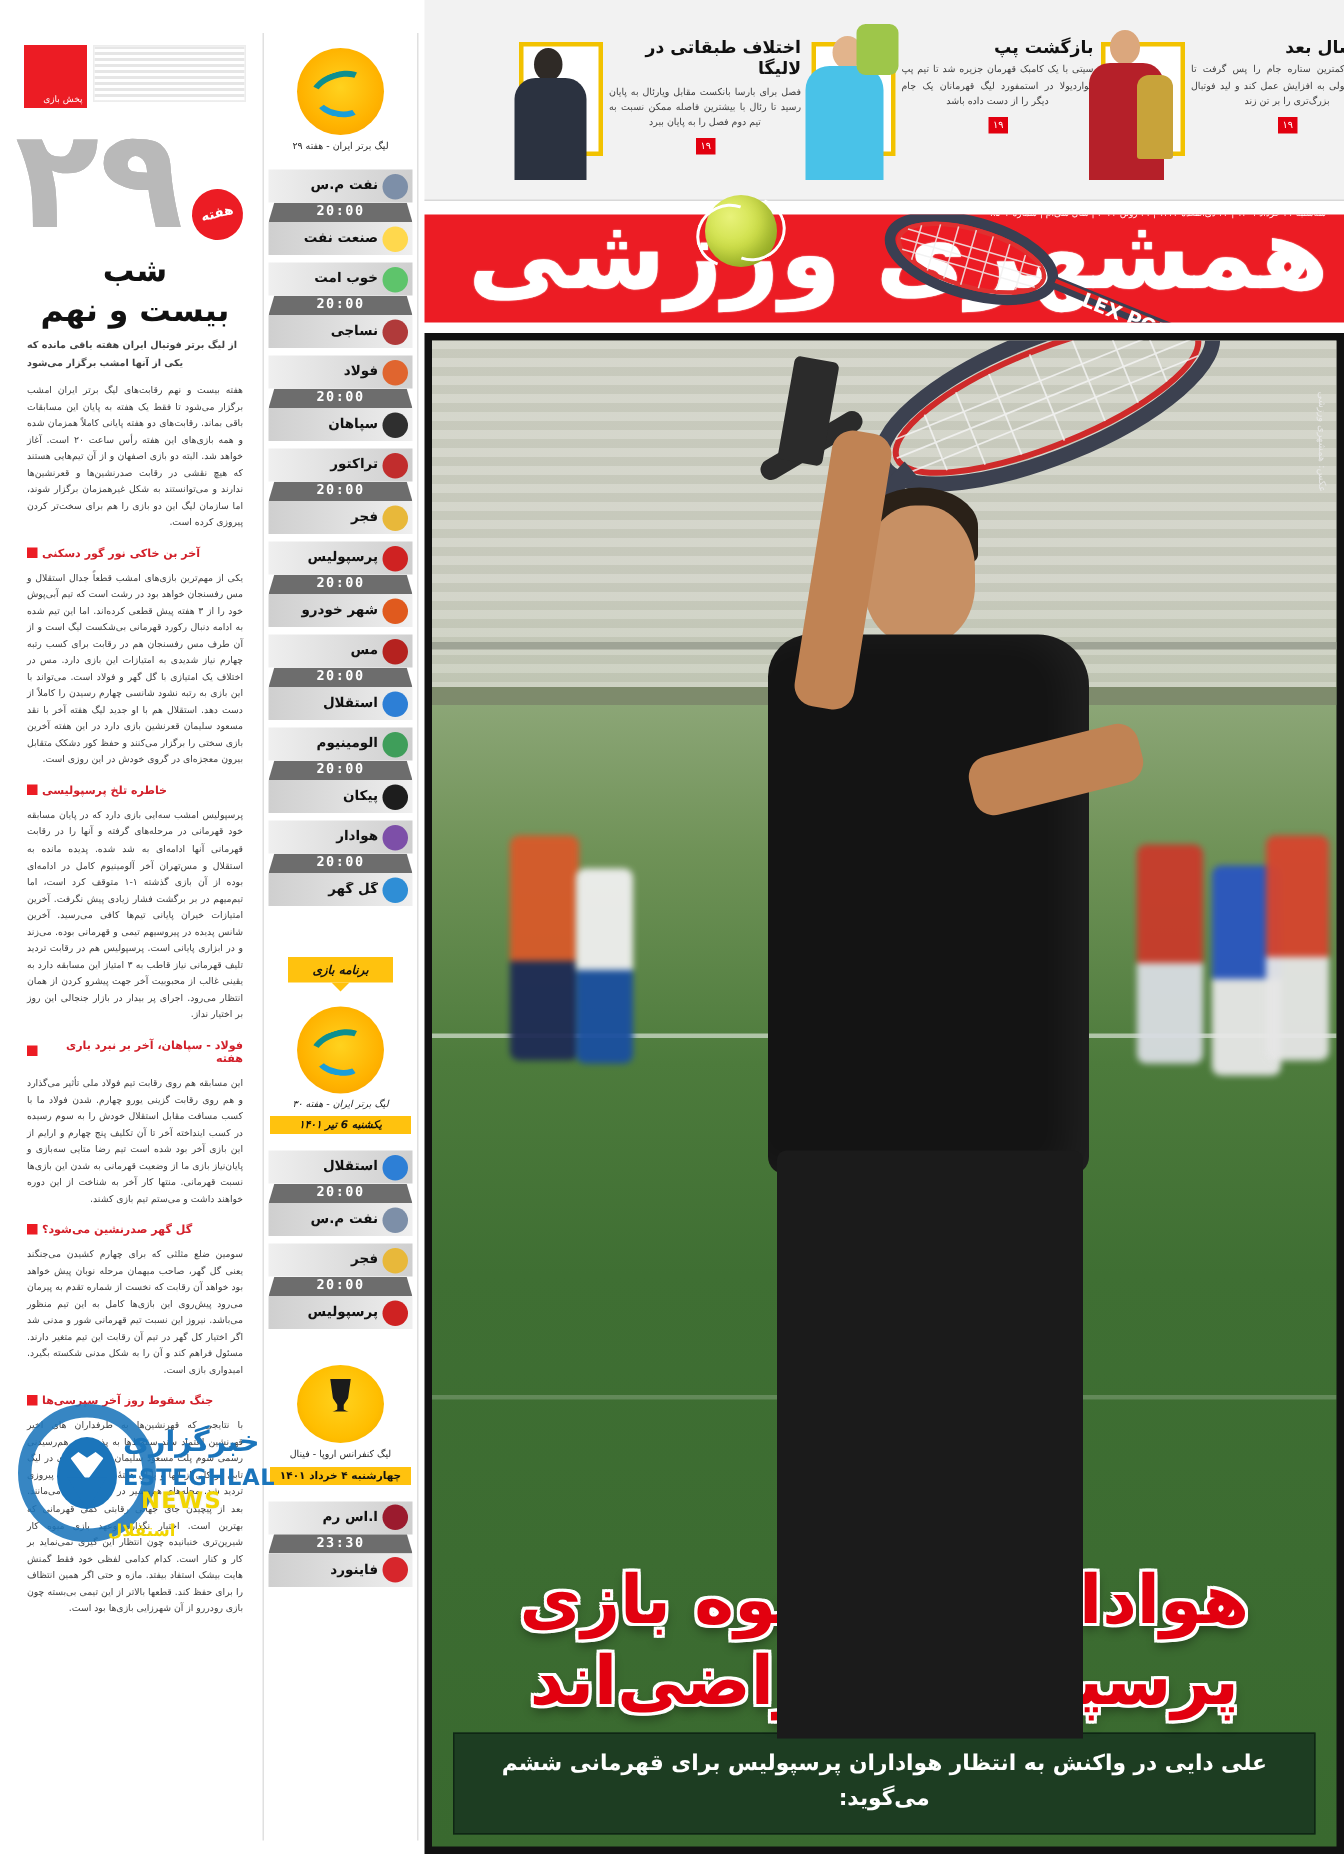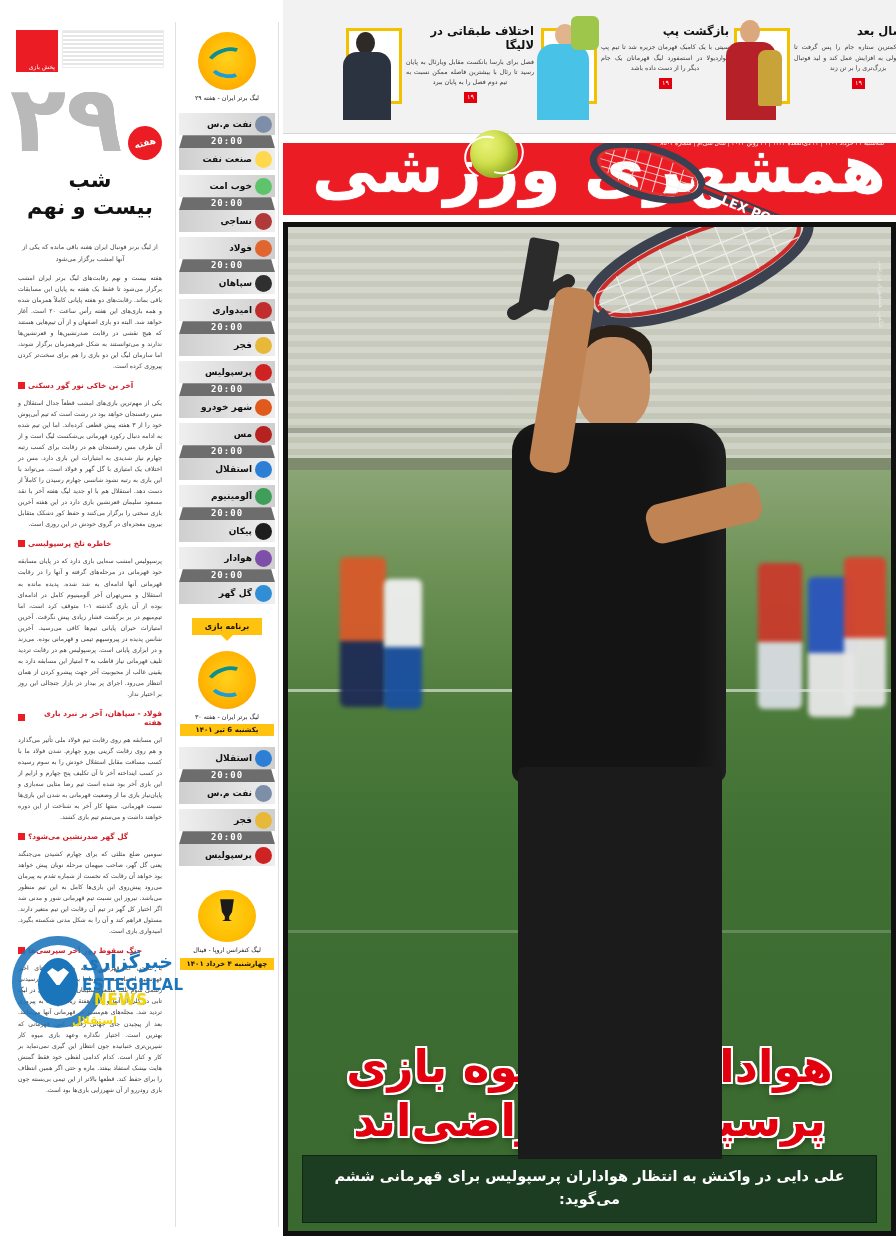--- a/index.html
+++ b/index.html
@@ -265,22 +265,22 @@
     background: #ec1c24; color: #fff; border-radius: 50%;
     font-size: 9px; font-weight: bold; display:flex; align-items:center; justify-content:center;
     transform: rotate(-14deg);
   }
   .lc-title {
     text-align:center; direction:rtl; font-weight:bold; color:#111;
     font-size: 21px; line-height:1.2; margin-top: 2px;
   }
   .lc-title2 { font-size: 21px; }
   .lc-deck {
-    direction:rtl; text-align:center; font-size:6.4px; color:#444;
-    line-height:1.75; margin: 22px 8px 0;
+    direction:rtl; text-align:left; font-size:6.4px; color:#444;
+    line-height:1.75; margin: 5px 8px 0; font-weight: bold;
   }
   .lc-para {
     direction:rtl; text-align:justify; font-size:6.2px; color:#3b3b3b;
     line-height:1.78; margin: 7px 8px 0;
   }
   .lc-head {
     direction:rtl; display:flex; flex-direction:row-reverse; align-items:center;
     gap:3px; margin: 10px 8px 2px;
   }
   .lc-head .sq { width:7px; height:7px; background:#ec1c24; flex:0 0 7px; }
@@ -498,21 +498,21 @@
         </div>
         <div class="match-time">20:00</div>
         <div class="team-row bottom">
           <div class="team-logo" style="background:#2f2f2f;"></div>
           <div class="team-name">سپاهان</div>
         </div>
       </div>
       <div class="match">
         <div class="team-row">
           <div class="team-logo" style="background:#c12d2d;"></div>
-          <div class="team-name">امیدواری</div>
+          <div class="team-name">تراکتور</div>
         </div>
         <div class="match-time">20:00</div>
         <div class="team-row bottom">
           <div class="team-logo" style="background:#e8b83a;"></div>
           <div class="team-name">فجر</div>
         </div>
       </div>
       <div class="match">
         <div class="team-row">
           <div class="team-logo" style="background:#cf2222;"></div>
@@ -552,21 +552,21 @@
           <div class="team-name">هوادار</div>
         </div>
         <div class="match-time">20:00</div>
         <div class="team-row bottom">
           <div class="team-logo" style="background:#2f8ed6;"></div>
           <div class="team-name">گل گهر</div>
         </div>
       </div>
     </div>
 
-    <div class="league-block" style="padding-top:8px;">
+    <div class="league-block" style="padding-top:28px;font-style:italic;">
       <div class="yellow-tab" style="margin-bottom:16px;">برنامه بازی</div>
       <div class="league-badge">
         <div class="swoosh"></div>
           <div class="swoosh2"></div>
       </div>
       <div class="league-cap">لیگ برتر ایران - هفته ۳۰</div>
       <div class="date-chip">یکشنبه 6 تیر ۱۴۰۱</div>
     </div>
     <div style="padding:0 3px;">
       <div class="match">
@@ -592,20 +592,33 @@
         </div>
       </div>
     </div>
 
     <div class="league-block" style="padding-top:24px;">
       <div class="europa-badge">
         <div class="cup"></div>
       </div>
       <div class="league-cap">لیگ کنفرانس اروپا - فینال</div>
       <div class="date-chip">چهارشنبه ۴ خرداد ۱۴۰۱</div>
+    </div>
+    <div style="padding:0 3px;">
+      <div class="match">
+        <div class="team-row">
+          <div class="team-logo" style="background:#9b1b2e;"></div>
+          <div class="team-name">آ.اس رم</div>
+        </div>
+        <div class="match-time">23:30</div>
+        <div class="team-row bottom">
+          <div class="team-logo" style="background:#d7262c;"></div>
+          <div class="team-name">فاینورد</div>
+        </div>
+      </div>
     </div>
 
   </div>
 
   <div class="left-col">
 
     <div class="lc-brandbar">
       <div class="lc-redsq">
         <span>پخش بازی</span>
       </div>

